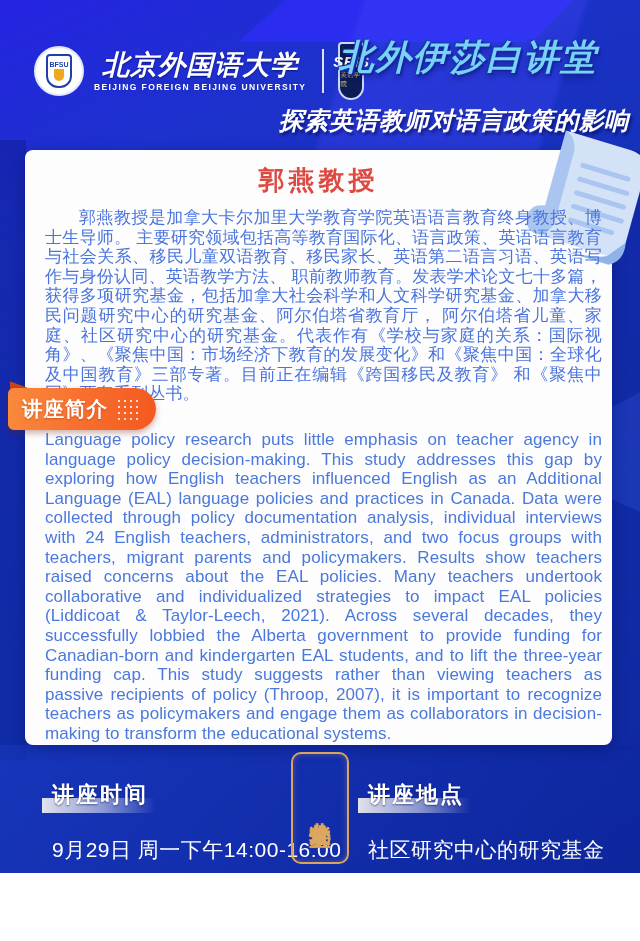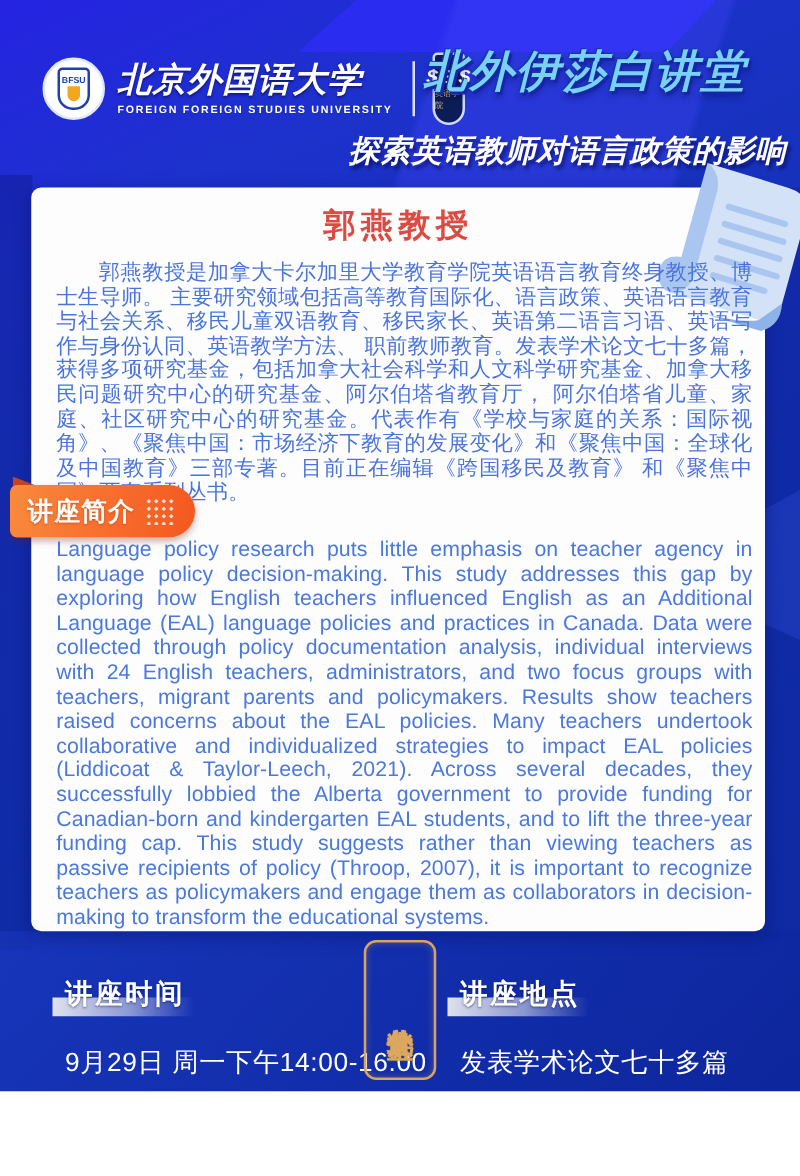--- a/index.html
+++ b/index.html
@@ -24,21 +24,21 @@
     background:linear-gradient(120deg,rgba(40,70,220,.25) 0%,rgba(10,25,140,.25) 100%); }
 
   
   .logo-row { position:absolute; left:34px; top:40px; display:flex; align-items:center; height:62px; }
   .bfsu-emblem { width:50px; height:50px; border-radius:50%; background:#ffffff; border:2px solid #dfe8ff;
     display:flex; align-items:center; justify-content:center; flex:0 0 auto; }
   .bfsu-shield { width:26px; height:34px; background:#ffffff; border:2px solid #1f3fae;
     border-radius:4px 4px 12px 12px; display:flex; flex-direction:column; align-items:center; justify-content:center; }
   .bfsu-shield span { font-size:7px; font-weight:bold; color:#1f3fae; line-height:7px; }
   .bfsu-shield .u-drop { width:10px; height:12px; background:#f0a81e; border-radius:0 0 6px 6px; margin-top:1px; }
-  .uni-names { margin-left:10px; display:flex; flex-direction:column; }
+  .uni-names { margin-left:10px; display:flex; flex-direction:column;text-align:center; }
   .uni-cn { color:#ffffff; font-family:"DejaVu Serif", serif; font-weight:bold; font-size:27px; line-height:30px; letter-spacing:1px;
     text-shadow:0 1px 2px rgba(0,0,40,.5); font-style:italic; }
   .uni-en { color:#ffffff; font-size:8.5px; font-weight:bold; letter-spacing:1.4px; margin-top:2px;
     text-shadow:0 0 2px #1b2fb0; }
   .logo-divider { width:2px; height:44px; background:rgba(255,255,255,.85); margin:0 14px 0 16px; }
   .seis-shield { width:26px; height:58px; background:#0c1c56; border:2px solid #cfd9ff; border-radius:6px 6px 20px 20px;
     display:flex; flex-direction:column; align-items:center; justify-content:center; }
   .seis-abbr { color:#ffffff; font-weight:900; font-style:italic; font-size:15px; line-height:15px; letter-spacing:.5px; }
   .seis-cn { color:#d8c27a; font-size:6.5px; margin-top:2px; }
 
@@ -116,21 +116,21 @@
 
     <div class="logo-row">
       <div class="bfsu-emblem">
         <div class="bfsu-shield">
           <span>BFSU</span>
           <div class="u-drop"></div>
         </div>
       </div>
       <div class="uni-names">
         <div class="uni-cn">北京外国语大学</div>
-        <div class="uni-en">FOREIGN FOREIGN STUDIES UNIVERSITY</div>
+        <div class="uni-en">BEIJING FOREIGN BEIJING UNIVERSITY</div>
       </div>
       <div class="logo-divider"></div>
       <div class="seis-shield">
         <div class="seis-abbr">SEIS</div>
         <div class="seis-cn">英语学院</div>
       </div>
     </div>
 
     <div class="series-title">北外伊莎白讲堂</div>
     <div class="lecture-title">探索英语教师对语言政策的影响</div>
@@ -177,17 +177,17 @@
 
     <div class="seal">
       <div class="seal-text">北外大讲堂</div>
     </div>
 
     <div class="footer-col loc-col">
       <div class="footer-label-wrap">
         <div class="footer-label-bar"></div>
         <div class="footer-label">讲座地点</div>
       </div>
-      <div class="footer-value">发表学术论文七十多篇</div>
+      <div class="footer-value">社区研究中心的研究基金</div>
     </div>
 
   </div>
 </div>
 
 </body></html>

